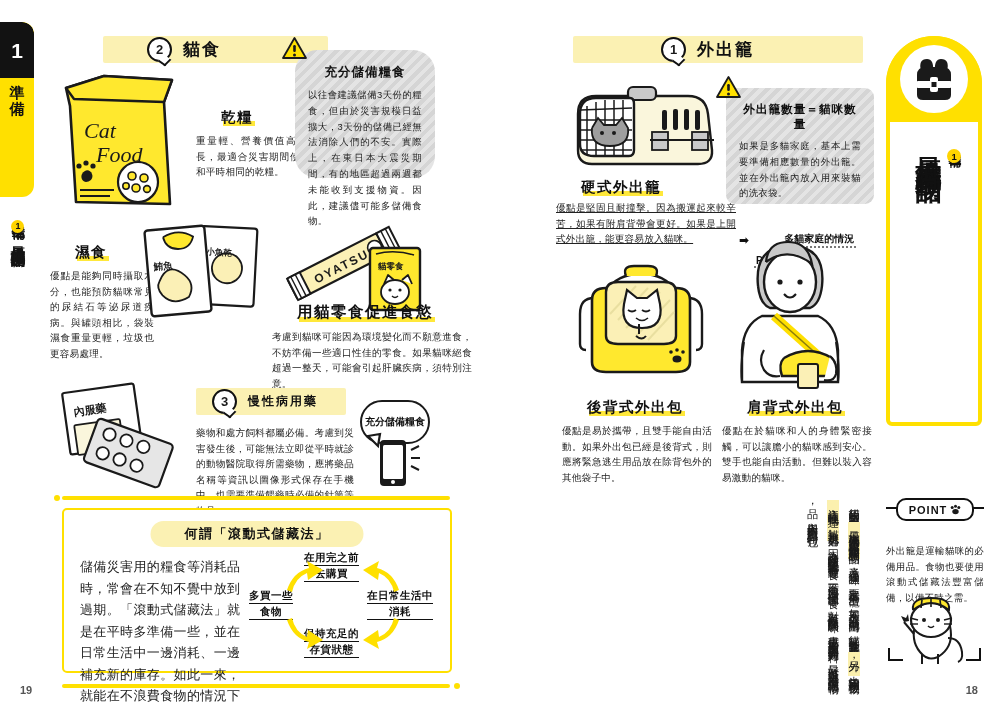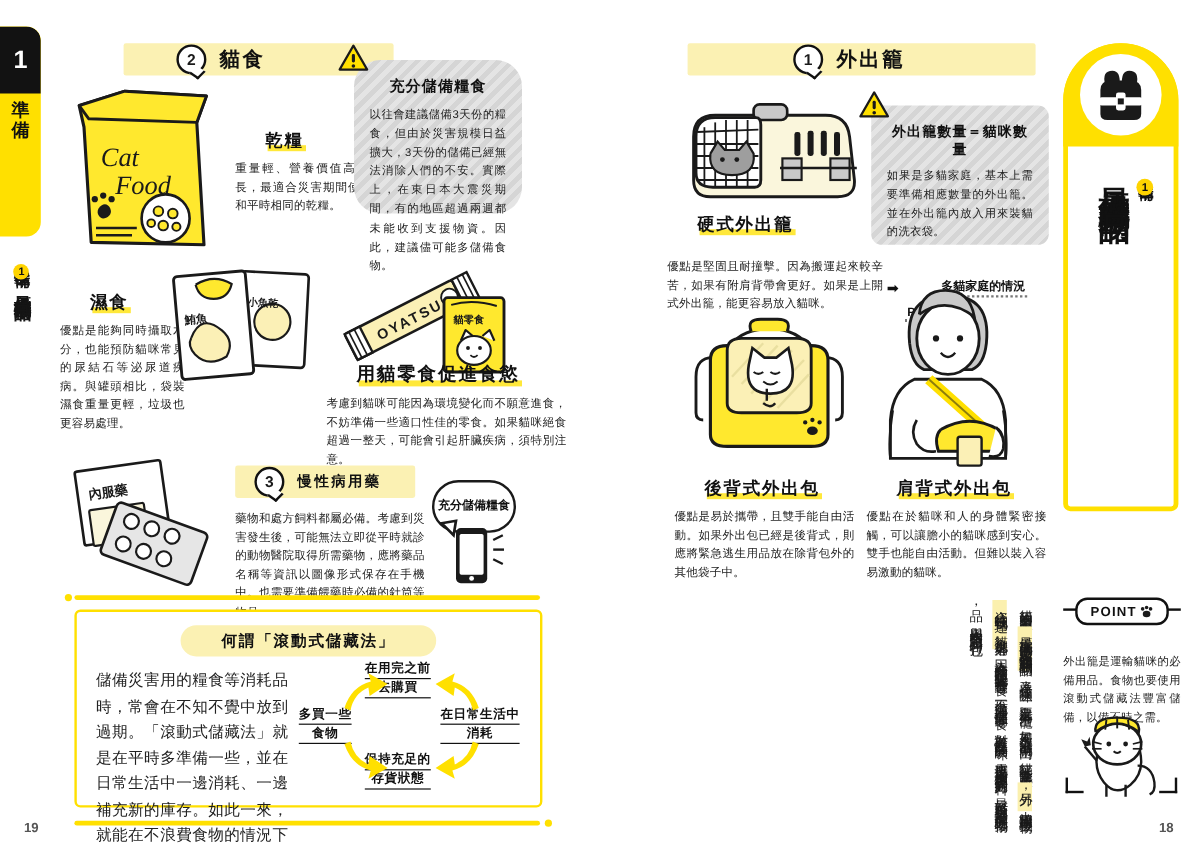--- a/index.html
+++ b/index.html
@@ -387,21 +387,21 @@
         <rect x="128" y="31" width="5" height="21" rx="2"></rect>
         <rect x="139" y="32" width="5" height="20" rx="2"></rect>
       </g>
     <rect x="96" y="54" width="16" height="18" fill="#C9C9C9" stroke="#1a1a1a" stroke-width="1.8"></rect>
     <rect x="136" y="54" width="16" height="18" fill="#C9C9C9" stroke="#1a1a1a" stroke-width="1.8"></rect>
     <line x1="94" y1="62" x2="158" y2="62" stroke="#1a1a1a" stroke-width="2"></line>
   </svg>
 
   <div class="cap" style="left:556px;top:178px;width:180px;">
     <div class="lead-wrap"><span class="lead">硬式外出籠</span></div>
-    <div class="body" style="margin-top:18px;">優點是堅固且耐撞擊。因為搬運起來較辛苦，如果有附肩背帶會更好。如果是上開式外出籠，能更容易放入貓咪。</div>
+    <div class="body" style="margin-top:3px;text-decoration:underline;">優點是堅固且耐撞擊。因為搬運起來較辛苦，如果有附肩背帶會更好。如果是上開式外出籠，能更容易放入貓咪。</div>
   </div>
 
   <div class="warnbox" style="left:726px;top:88px;width:148px;height:116px;">
     <div class="warn-ico" style="left:-10px;top:-12px;">
       <svg width="25" height="23" viewBox="0 0 25 23">
           <path d="M12.5 1 L24 21 L1 21 Z" fill="#FFE000" stroke="#1a1a1a" stroke-width="1.8" stroke-linejoin="round"></path>
           <rect x="11.2" y="8" width="2.6" height="7" rx="1.2" fill="#1a1a1a"></rect>
           <circle cx="12.5" cy="18" r="1.5" fill="#1a1a1a"></circle>
         </svg>
     </div>

